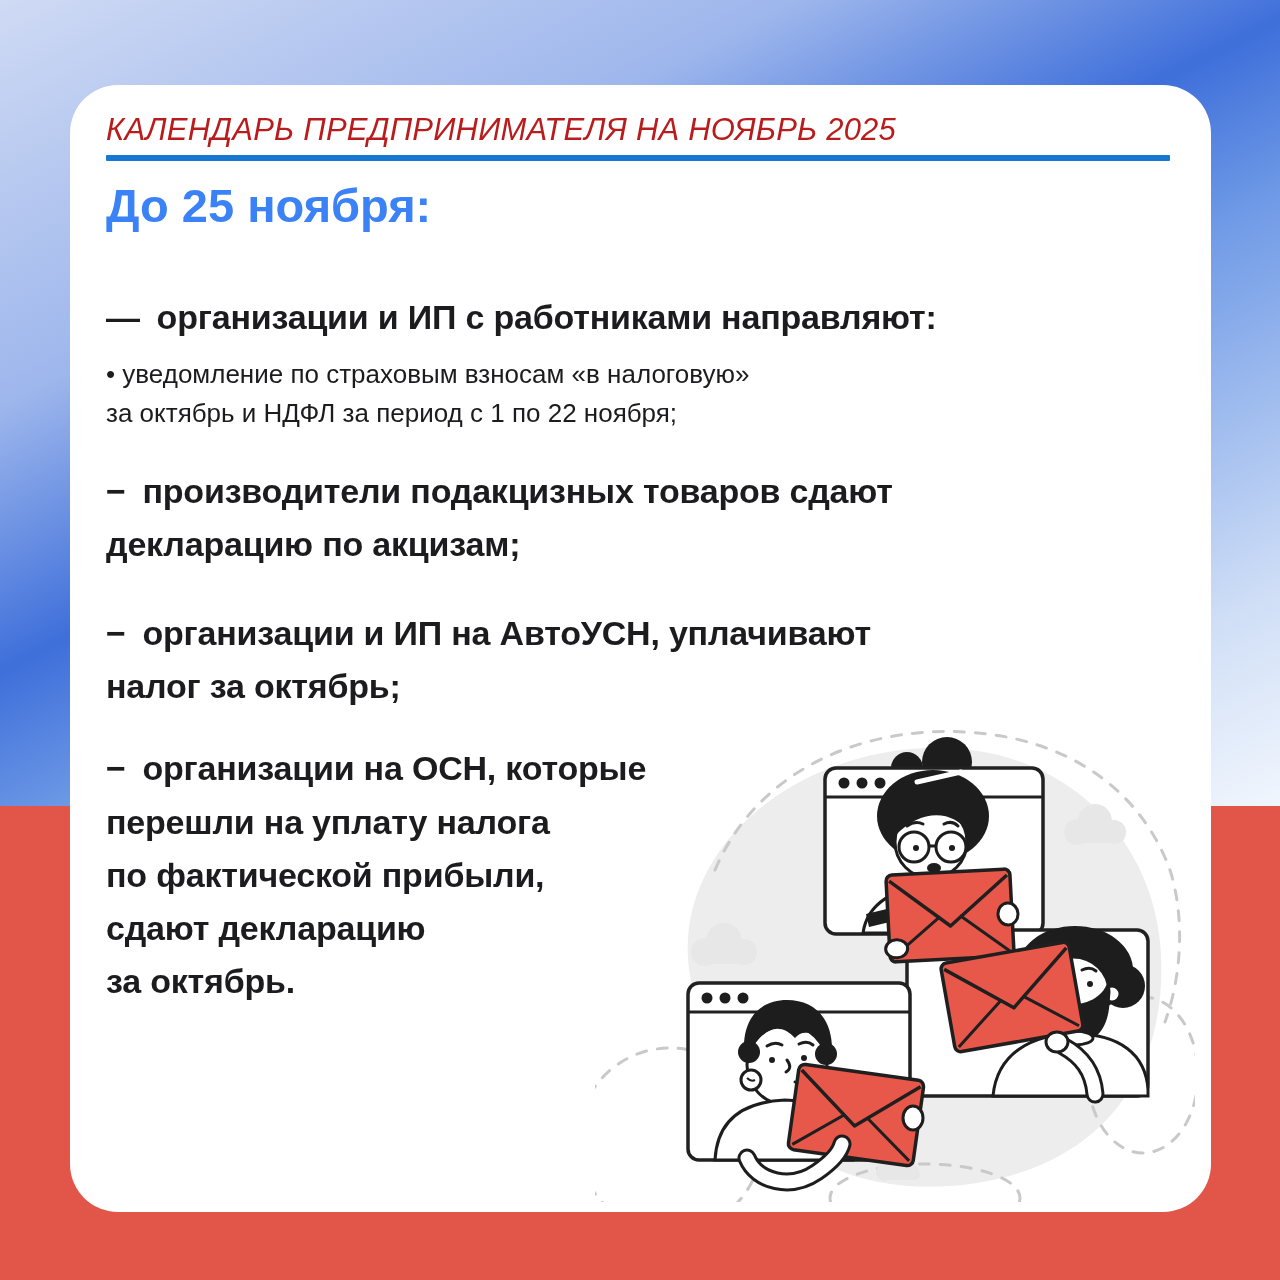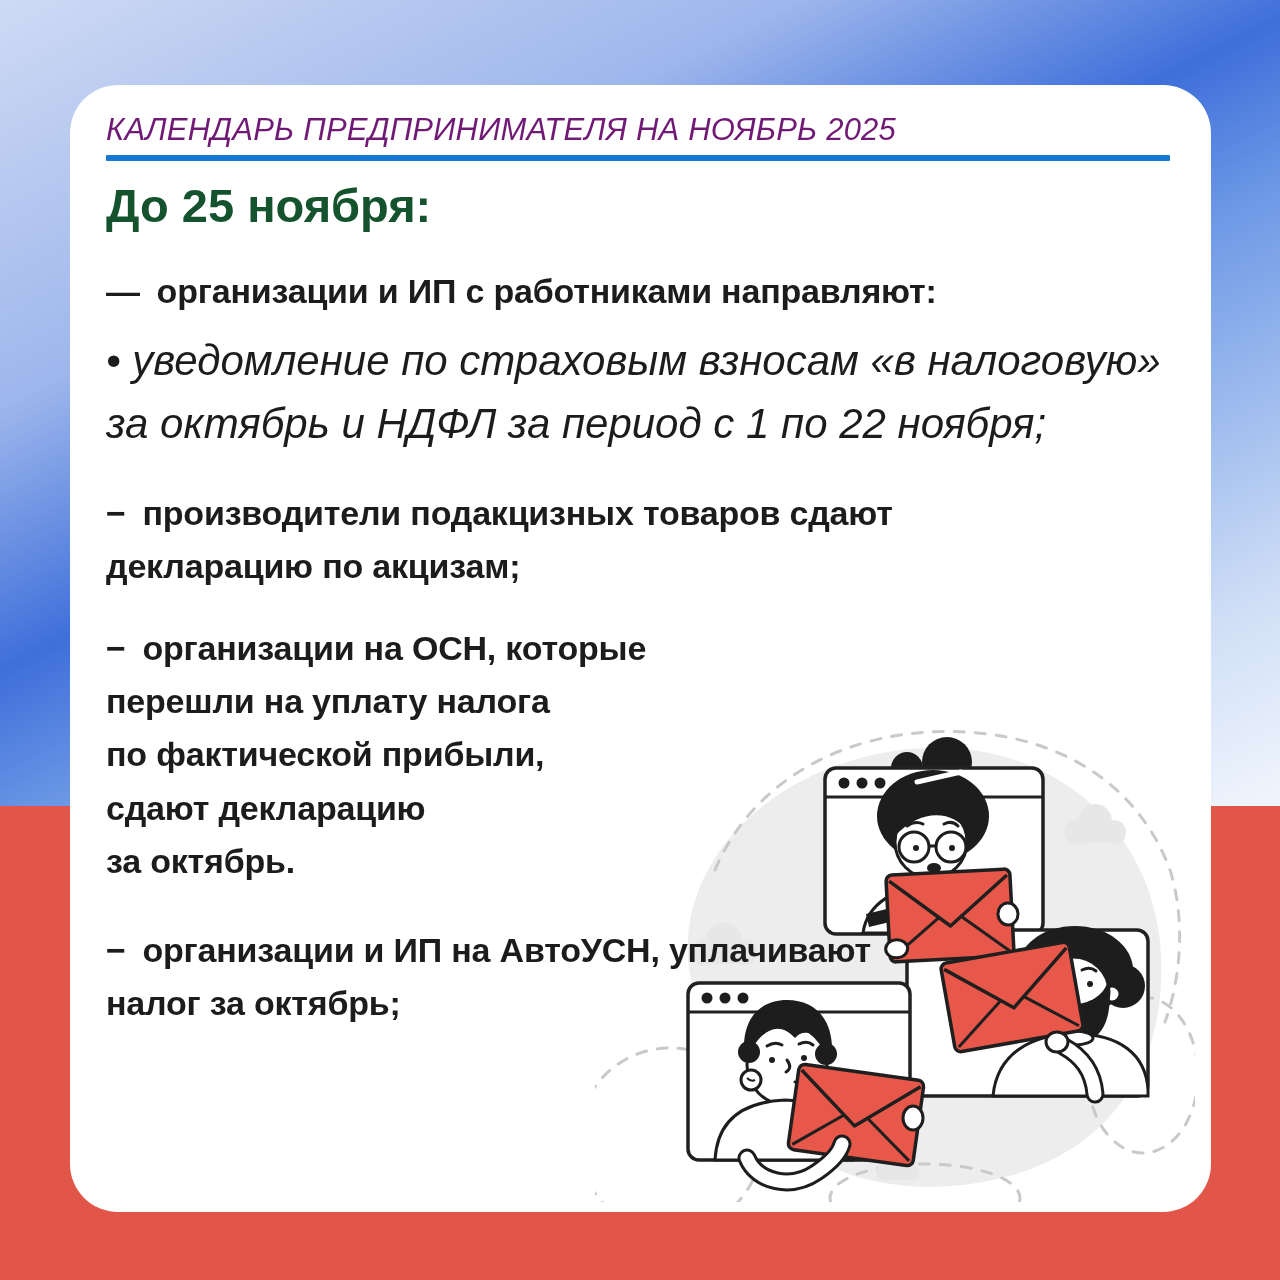--- a/index.html
+++ b/index.html
@@ -16,35 +16,35 @@
     position:absolute;left:0;top:806px;width:1280px;height:474px;
     background:#e25549;
   }
   .card{
     position:absolute;left:70px;top:85px;width:1141px;height:1127px;
     background:#ffffff;border-radius:48px;overflow:hidden;
   }
   .kicker{
     margin:27px 40px 0 36px;
     font-size:31px;font-style:italic;font-weight:normal;
-    color:#701a75;letter-spacing:.2px;line-height:1.15;
+    color:#b91c1c;letter-spacing:.2px;line-height:1.15;
   }
   .rule{
     margin:7px 41px 0 36px;height:6px;background:#1778d2;border-radius:1px;
   }
   .title{
-    margin:19px 36px 0;font-size:47px;font-weight:bold;color:#14532d;line-height:1.1;
+    margin:19px 36px 0;font-size:47px;font-weight:bold;color:#3b82f6;line-height:1.1;
   }
   .item{
     margin-left:36px;margin-right:36px;color:#1c1c1e;
     white-space:pre-line;position:relative;z-index:2;
   }
   .b{font-weight:bold;font-size:34px;line-height:1.56;letter-spacing:-0.2px;}
-  .i{font-style:italic;font-size:42px;line-height:1.5;}
-  #it1{margin-top:34px;}
+  .i{font-size:26px;line-height:1.5;}
+  #it1{margin-top:60px;}
   #it2{margin-top:11px;}
   #it3{margin-top:15px;}
   #it4{margin-top:32px;}
   #it5{margin-top:36px;}
   #it6{margin-top:29px;max-width:560px;}
   .illo{
     position:absolute;right:16px;bottom:10px;width:600px;height:482px;z-index:1;
   }
 </style>
 </head>
@@ -56,27 +56,27 @@
 <div class="card">
   <div class="kicker">КАЛЕНДАРЬ ПРЕДПРИНИМАТЕЛЯ НА НОЯБРЬ 2025</div>
   <div class="rule"></div>
   <div class="title">До 25 ноября:</div>
 
   <div class="item b" id="it1">— организации и ИП с работниками направляют:</div>
   <div class="item i" id="it2">• уведомление по страховым взносам «в налоговую»
 за октябрь и НДФЛ за период с 1 по 22 ноября;</div>
   <div class="item b" id="it4">− производители подакцизных товаров сдают
 декларацию по акцизам;</div>
+  <div class="item b" id="it5">− организации и ИП на АвтоУСН, уплачивают
+налог за октябрь;</div>
   <div class="item b" id="it6">− организации на ОСН, которые
 перешли на уплату налога
 по фактической прибыли,
 сдают декларацию
 за октябрь.</div>
-  <div class="item b" id="it5">− организации и ИП на АвтоУСН, уплачивают
-налог за октябрь;</div>
 
   <svg class="illo" viewBox="0 0 600 482">
 
     <path d="M 95 255 C 75 140 185 35 330 28 C 465 22 560 115 566 235 C 572 355 505 455 355 466 C 205 477 118 372 95 255 Z" fill="#ededed"></path>
 
     <g stroke="#c9c9c9" stroke-width="3" fill="none" stroke-dasharray="10 11" stroke-linecap="round">
       <path d="M 120 150 C 160 55 260 6 370 12 C 470 17 545 68 575 150 C 589 194 588 252 570 302"></path>
       <circle cx="75" cy="420" r="92"></circle>
       <ellipse cx="548" cy="355" rx="55" ry="78"></ellipse>
       <ellipse cx="330" cy="478" rx="95" ry="34"></ellipse>

